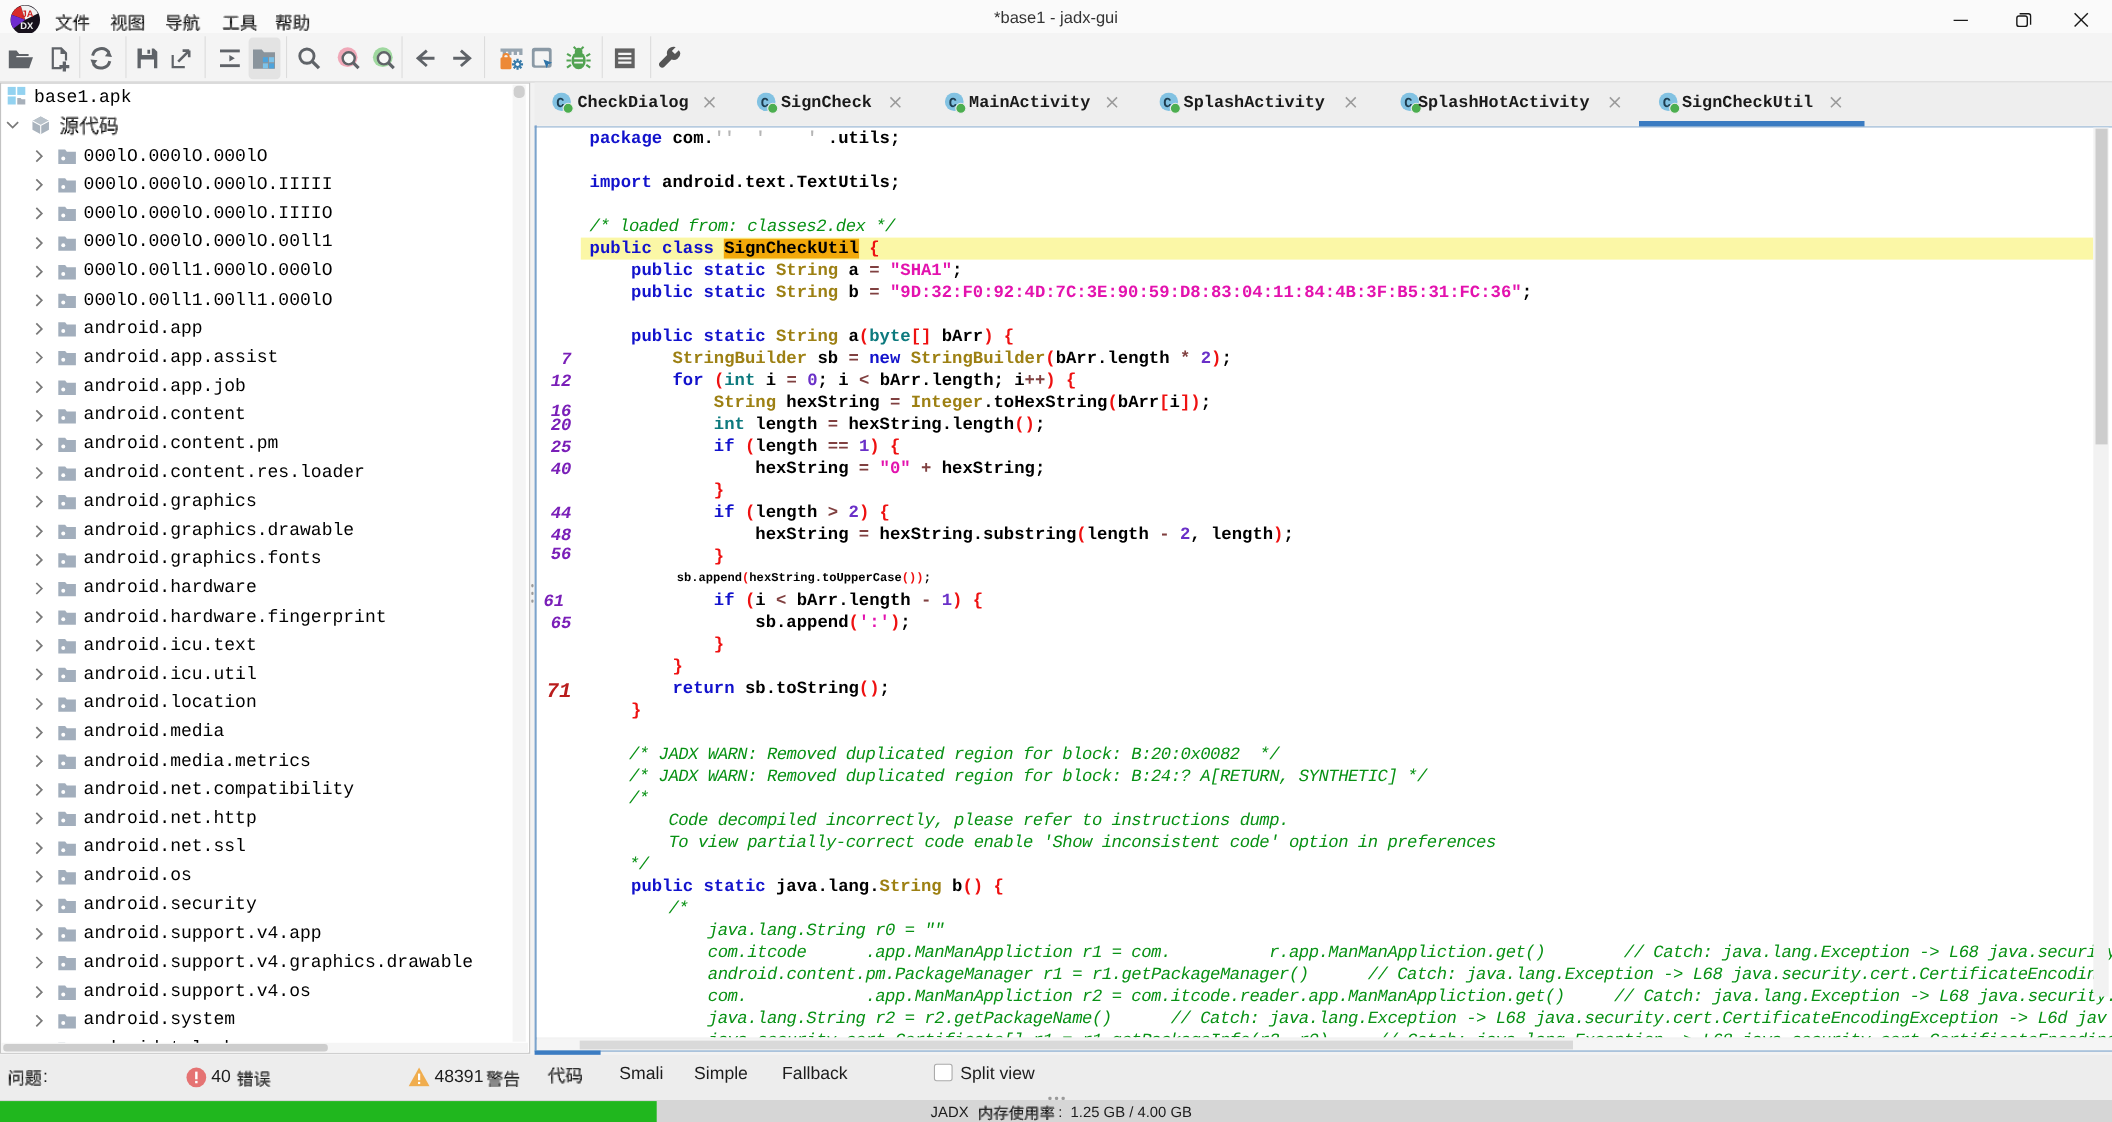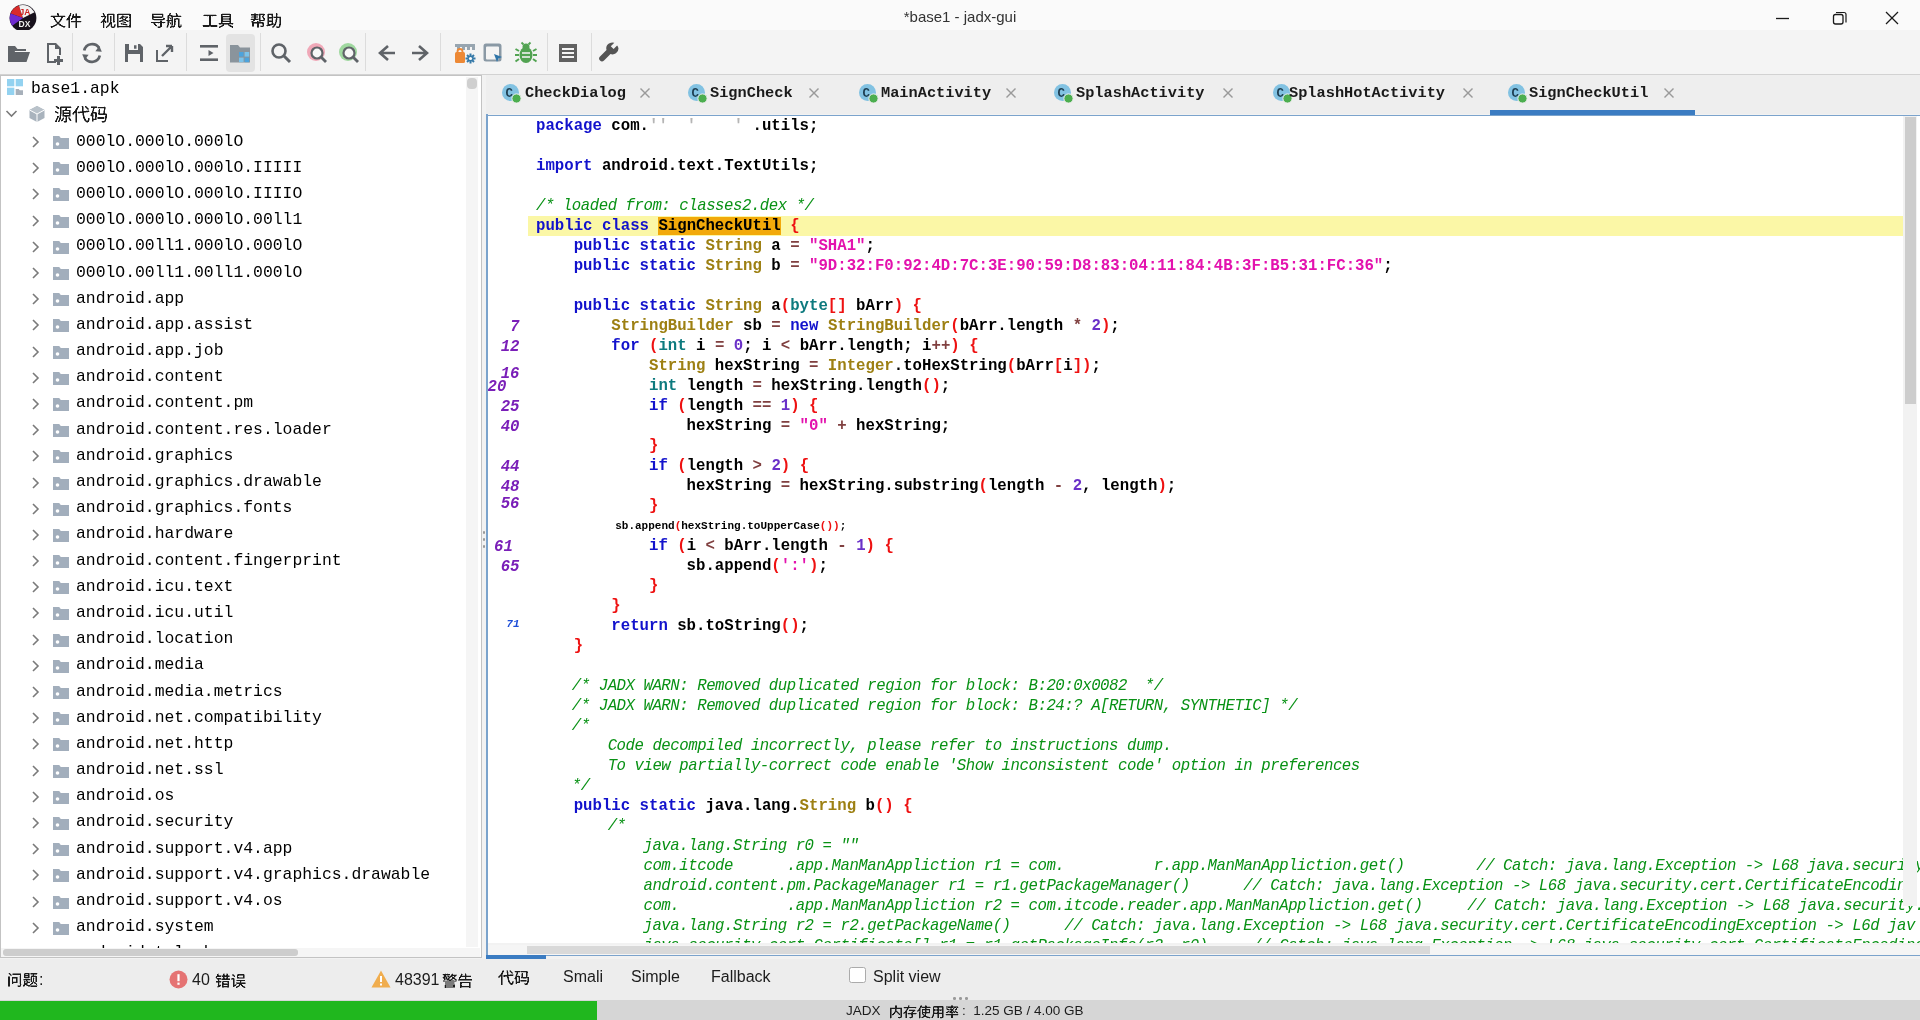--- a/index.html
+++ b/index.html
@@ -1313,21 +1313,21 @@
     <svg class="abs" style="left:51px;top:449.9px" width="18" height="18" viewBox="0 0 18 18">
       <use href="#fold"></use>
     </svg>
     <div class="abs mono" style="left:75px;top:448.4px;font-size:16.4px;color:#000">android.hardware</div>
     <svg class="abs" style="left:31px;top:479.0px" width="8" height="13" viewBox="0 0 8 13">
       <use href="#chev"></use>
     </svg>
     <svg class="abs" style="left:51px;top:476.0px" width="18" height="18" viewBox="0 0 18 18">
       <use href="#fold"></use>
     </svg>
-    <div class="abs mono" style="left:75px;top:474.5px;font-size:16.4px;color:#000">android.content.fingerprint</div>
+    <div class="abs mono" style="left:75px;top:474.5px;font-size:16.4px;color:#000">android.hardware.fingerprint</div>
     <svg class="abs" style="left:31px;top:505.2px" width="8" height="13" viewBox="0 0 8 13">
       <use href="#chev"></use>
     </svg>
     <svg class="abs" style="left:51px;top:502.2px" width="18" height="18" viewBox="0 0 18 18">
       <use href="#fold"></use>
     </svg>
     <div class="abs mono" style="left:75px;top:500.7px;font-size:16.4px;color:#000">android.icu.text</div>
     <svg class="abs" style="left:31px;top:531.4px" width="8" height="13" viewBox="0 0 8 13">
       <use href="#chev"></use>
     </svg>
@@ -1546,29 +1546,29 @@
     <pre class="abs" style="left:48.5px;top:702.1px;font-size:15.7px;line-height:16px;font-weight:bold;letter-spacing:0px"><span style="color:#089114;font-style:italic;font-weight:500;letter-spacing:-0.46px">        /*</span></pre>
     <pre class="abs" style="left:48.5px;top:722.1px;font-size:15.7px;line-height:16px;font-weight:bold;letter-spacing:0px"><span style="color:#089114;font-style:italic;font-weight:500;letter-spacing:-0.46px">            java.lang.String r0 = ""</span></pre>
     <pre class="abs" style="left:48.5px;top:742.1px;font-size:15.7px;line-height:16px;font-weight:bold;letter-spacing:0px"><span style="color:#089114;font-style:italic;font-weight:500;letter-spacing:-0.46px">            com.itcode</span><span style="color:#089114;font-style:italic;font-weight:500;letter-spacing:-0.46px">      </span><span style="color:#089114;font-style:italic;font-weight:500;letter-spacing:-0.46px">.app.ManManAppliction r1 = com.</span><span style="color:#089114;font-style:italic;font-weight:500;letter-spacing:-0.46px">          </span><span style="color:#089114;font-style:italic;font-weight:500;letter-spacing:-0.46px">r.app.ManManAppliction.get()        // Catch: java.lang.Exception -&gt; L68 java.security.cert.Certifi</span></pre>
     <pre class="abs" style="left:48.5px;top:762.1px;font-size:15.7px;line-height:16px;font-weight:bold;letter-spacing:0px"><span style="color:#089114;font-style:italic;font-weight:500;letter-spacing:-0.46px">            android.content.pm.PackageManager r1 = r1.getPackageManager()      // Catch: java.lang.Exception -&gt; L68 java.security.cert.CertificateEncoding</span></pre>
     <pre class="abs" style="left:48.5px;top:782.1px;font-size:15.7px;line-height:16px;font-weight:bold;letter-spacing:0px"><span style="color:#089114;font-style:italic;font-weight:500;letter-spacing:-0.46px">            com.</span><span style="color:#089114;font-style:italic;font-weight:500;letter-spacing:-0.46px">            </span><span style="color:#089114;font-style:italic;font-weight:500;letter-spacing:-0.46px">.app.ManManAppliction r2 = com.itcode.reader.app.ManManAppliction.get()     // Catch: java.lang.Exception -&gt; L68 java.security.cert.Certifi</span></pre>
     <pre class="abs" style="left:48.5px;top:802.1px;font-size:15.7px;line-height:16px;font-weight:bold;letter-spacing:0px"><span style="color:#089114;font-style:italic;font-weight:500;letter-spacing:-0.46px">            java.lang.String r2 = r2.getPackageName()      // Catch: java.lang.Exception -&gt; L68 java.security.cert.CertificateEncodingException -&gt; L6d jav</span></pre>
     <pre class="abs" style="left:48.5px;top:822.1px;font-size:15.7px;line-height:16px;font-weight:bold;letter-spacing:0px"><span style="color:#089114;font-style:italic;font-weight:500;letter-spacing:-0.46px">            java.security.cert.Certificate[] r1 = r1.getPackageInfo(r2, r0)     // Catch: java.lang.Exception -&gt; L68 java.security.cert.CertificateEncoding</span></pre>
     <div class="abs mono" style="left:0;top:202.1px;width:32px;text-align:right;font-size:15.7px;font-weight:bold;font-style:italic;color:#7a1fb8">7</div>
     <div class="abs mono" style="left:0;top:222.1px;width:32px;text-align:right;font-size:15.7px;font-weight:bold;font-style:italic;color:#7a1fb8">12</div>
     <div class="abs mono" style="left:0;top:249px;width:32px;text-align:right;font-size:15.7px;font-weight:bold;font-style:italic;color:#7a1fb8">16</div>
-    <div class="abs mono" style="left:0;top:262.1px;width:32px;text-align:left;font-size:15.7px;font-weight:bold;font-style:italic;color:#7a1fb8">20</div>
+    <div class="abs mono" style="left:0;top:262.1px;width:32px;text-align:right;font-size:15.7px;font-weight:bold;font-style:italic;color:#7a1fb8">20</div>
     <div class="abs mono" style="left:0;top:282.1px;width:32px;text-align:right;font-size:15.7px;font-weight:bold;font-style:italic;color:#7a1fb8">25</div>
     <div class="abs mono" style="left:0;top:302.1px;width:32px;text-align:right;font-size:15.7px;font-weight:bold;font-style:italic;color:#7a1fb8">40</div>
     <div class="abs mono" style="left:0;top:342.1px;width:32px;text-align:right;font-size:15.7px;font-weight:bold;font-style:italic;color:#7a1fb8">44</div>
     <div class="abs mono" style="left:0;top:362.1px;width:32px;text-align:right;font-size:15.7px;font-weight:bold;font-style:italic;color:#7a1fb8">48</div>
     <div class="abs mono" style="left:0;top:379px;width:32px;text-align:right;font-size:15.7px;font-weight:bold;font-style:italic;color:#7a1fb8">56</div>
     <div class="abs mono" style="left:0;top:422.1px;width:32px;text-align:center;font-size:15.7px;font-weight:bold;font-style:italic;color:#7a1fb8">61</div>
     <div class="abs mono" style="left:0;top:442.1px;width:32px;text-align:right;font-size:15.7px;font-weight:bold;font-style:italic;color:#7a1fb8">65</div>
-    <div class="abs mono" style="left:0;top:502.1px;width:32px;text-align:right;font-size:11px;font-weight:bold;font-style:italic;color:#1d4ed8">71</div>
+    <div class="abs mono" style="left:0;top:502.1px;width:32px;text-align:right;font-size:19px;font-weight:bold;font-style:italic;color:#b91c1c">71</div>
   </div>
 <div class="abs" style="left:1903px;top:116px;width:14px;height:790px;background:#f2f2f2"></div>
 <div class="abs" style="left:1904.5px;top:117px;width:11px;height:287px;background:#cdcdcd"></div>
 <div class="abs" style="left:488px;top:944.5px;width:1432px;height:10px;background:#f5f5f5"></div>
 <div class="abs" style="left:527px;top:945.5px;width:903px;height:8px;background:#d9d9d9"></div>
 <div class="abs" style="left:486px;top:954.5px;width:1434px;height:1.2px;background:#7ba3cc"></div>
 <div class="abs" style="left:486px;top:955.3px;width:60px;height:3.8px;background:#3b7cc2"></div>
 <div class="abs" style="left:0;top:959px;width:1920px;height:41px;background:#ededed"></div>
 <div class="abs" style="left:6px;top:968.0px;width:33px;height:22px">
     <svg width="33" height="22" viewBox="0 0 33 22" style="position:absolute;left:0;top:0" fill="#1c1c1c">

